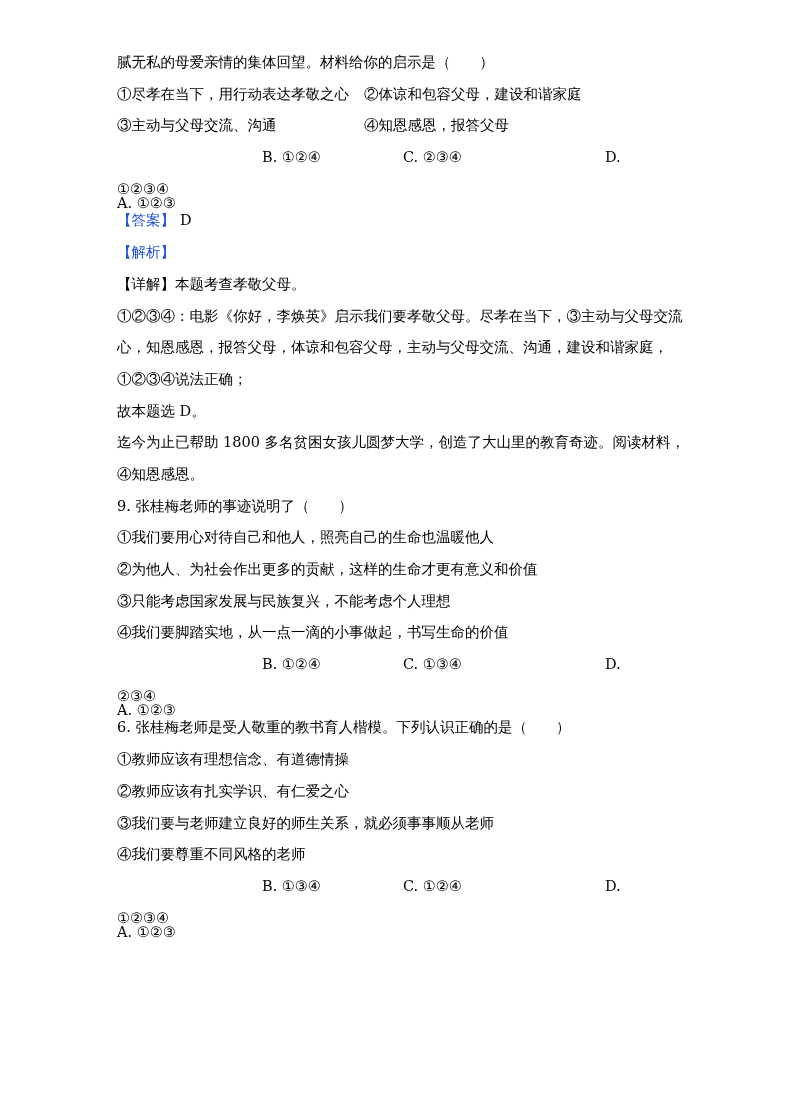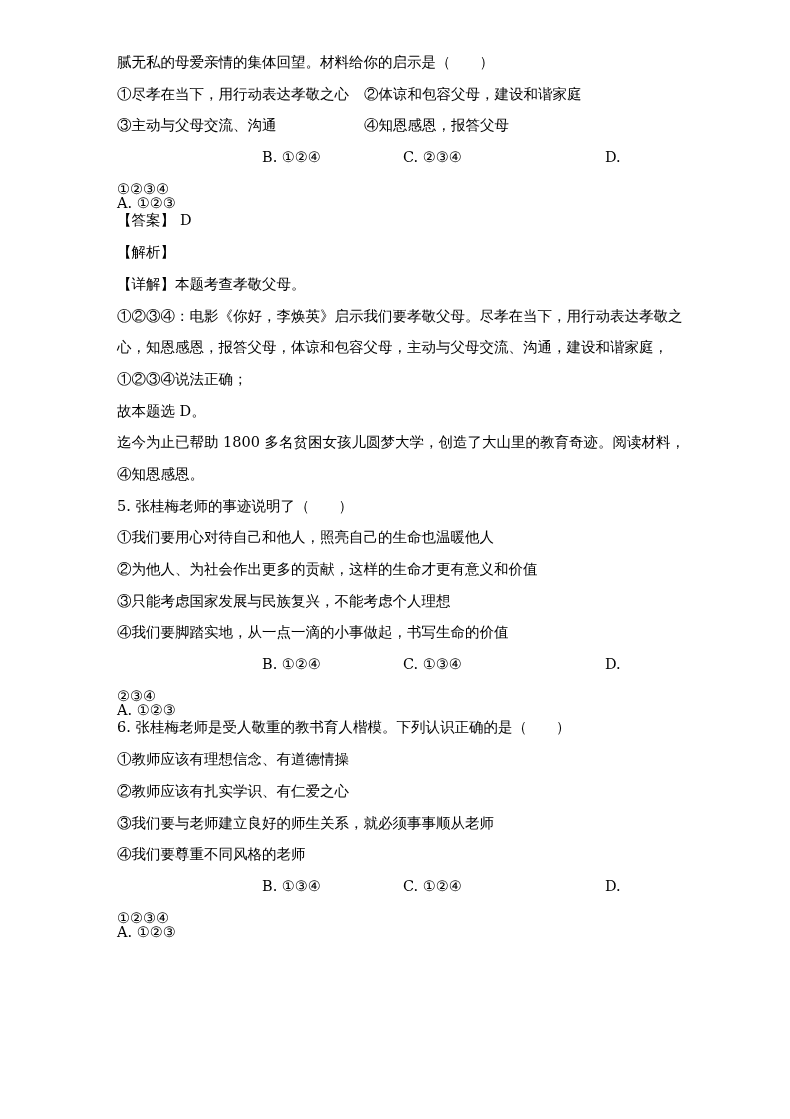--- a/index.html
+++ b/index.html
@@ -36,21 +36,21 @@
   
   .opt {
     position: absolute;
     top: 0;
   }
   .opt-a { left: 0; margin-top: 46px; }
   .opt-b { left: 145px; }
   .opt-c { left: 286px; }
   .opt-d { left: 488px; }
   .blue {
-    color: #000000;
+    color: #1d4ed8;
     text-align: center;
   }
   .ans-val {
     margin-left: 5px;
   }
 </style>
 </head>
 <body>
 
 <div class="doc">
@@ -78,29 +78,29 @@
 
   <div class="line">
     <span class="blue">【答案】</span><span class="ans-val">D</span>
   </div>
 
   <div class="line">
     <span class="blue">【解析】</span>
   </div>
 
   <div class="line">【详解】本题考查孝敬父母。</div>
-  <div class="line">①②③④：电影《你好，李焕英》启示我们要孝敬父母。尽孝在当下，用行动表达孝敬之</div>
+  <div class="line">①②③④：电影《你好，李焕英》启示我们要孝敬父母。尽孝在当下，③主动与父母交流</div>
   <div class="line">心，知恩感恩，报答父母，体谅和包容父母，主动与父母交流、沟通，建设和谐家庭，</div>
   <div class="line">①②③④说法正确；</div>
   <div class="line">故本题选 D。</div>
 
   <div class="line">迄今为止已帮助 1800 多名贫困女孩儿圆梦大学，创造了大山里的教育奇迹。阅读材料，</div>
   <div class="line">④知恩感恩。</div>
 
-  <div class="line">5. 张桂梅老师的事迹说明了（　　）</div>
+  <div class="line">9. 张桂梅老师的事迹说明了（　　）</div>
   <div class="line">①我们要用心对待自己和他人，照亮自己的生命也温暖他人</div>
   <div class="line">②为他人、为社会作出更多的贡献，这样的生命才更有意义和价值</div>
   <div class="line">③只能考虑国家发展与民族复兴，不能考虑个人理想</div>
   <div class="line">④我们要脚踏实地，从一点一滴的小事做起，书写生命的价值</div>
 
   <div class="line">
     <span class="opt opt-a">A. ①②③</span>
     <span class="opt opt-b">B. ①②④</span>
     <span class="opt opt-c">C. ①③④</span>
     <span class="opt opt-d">D.</span>

